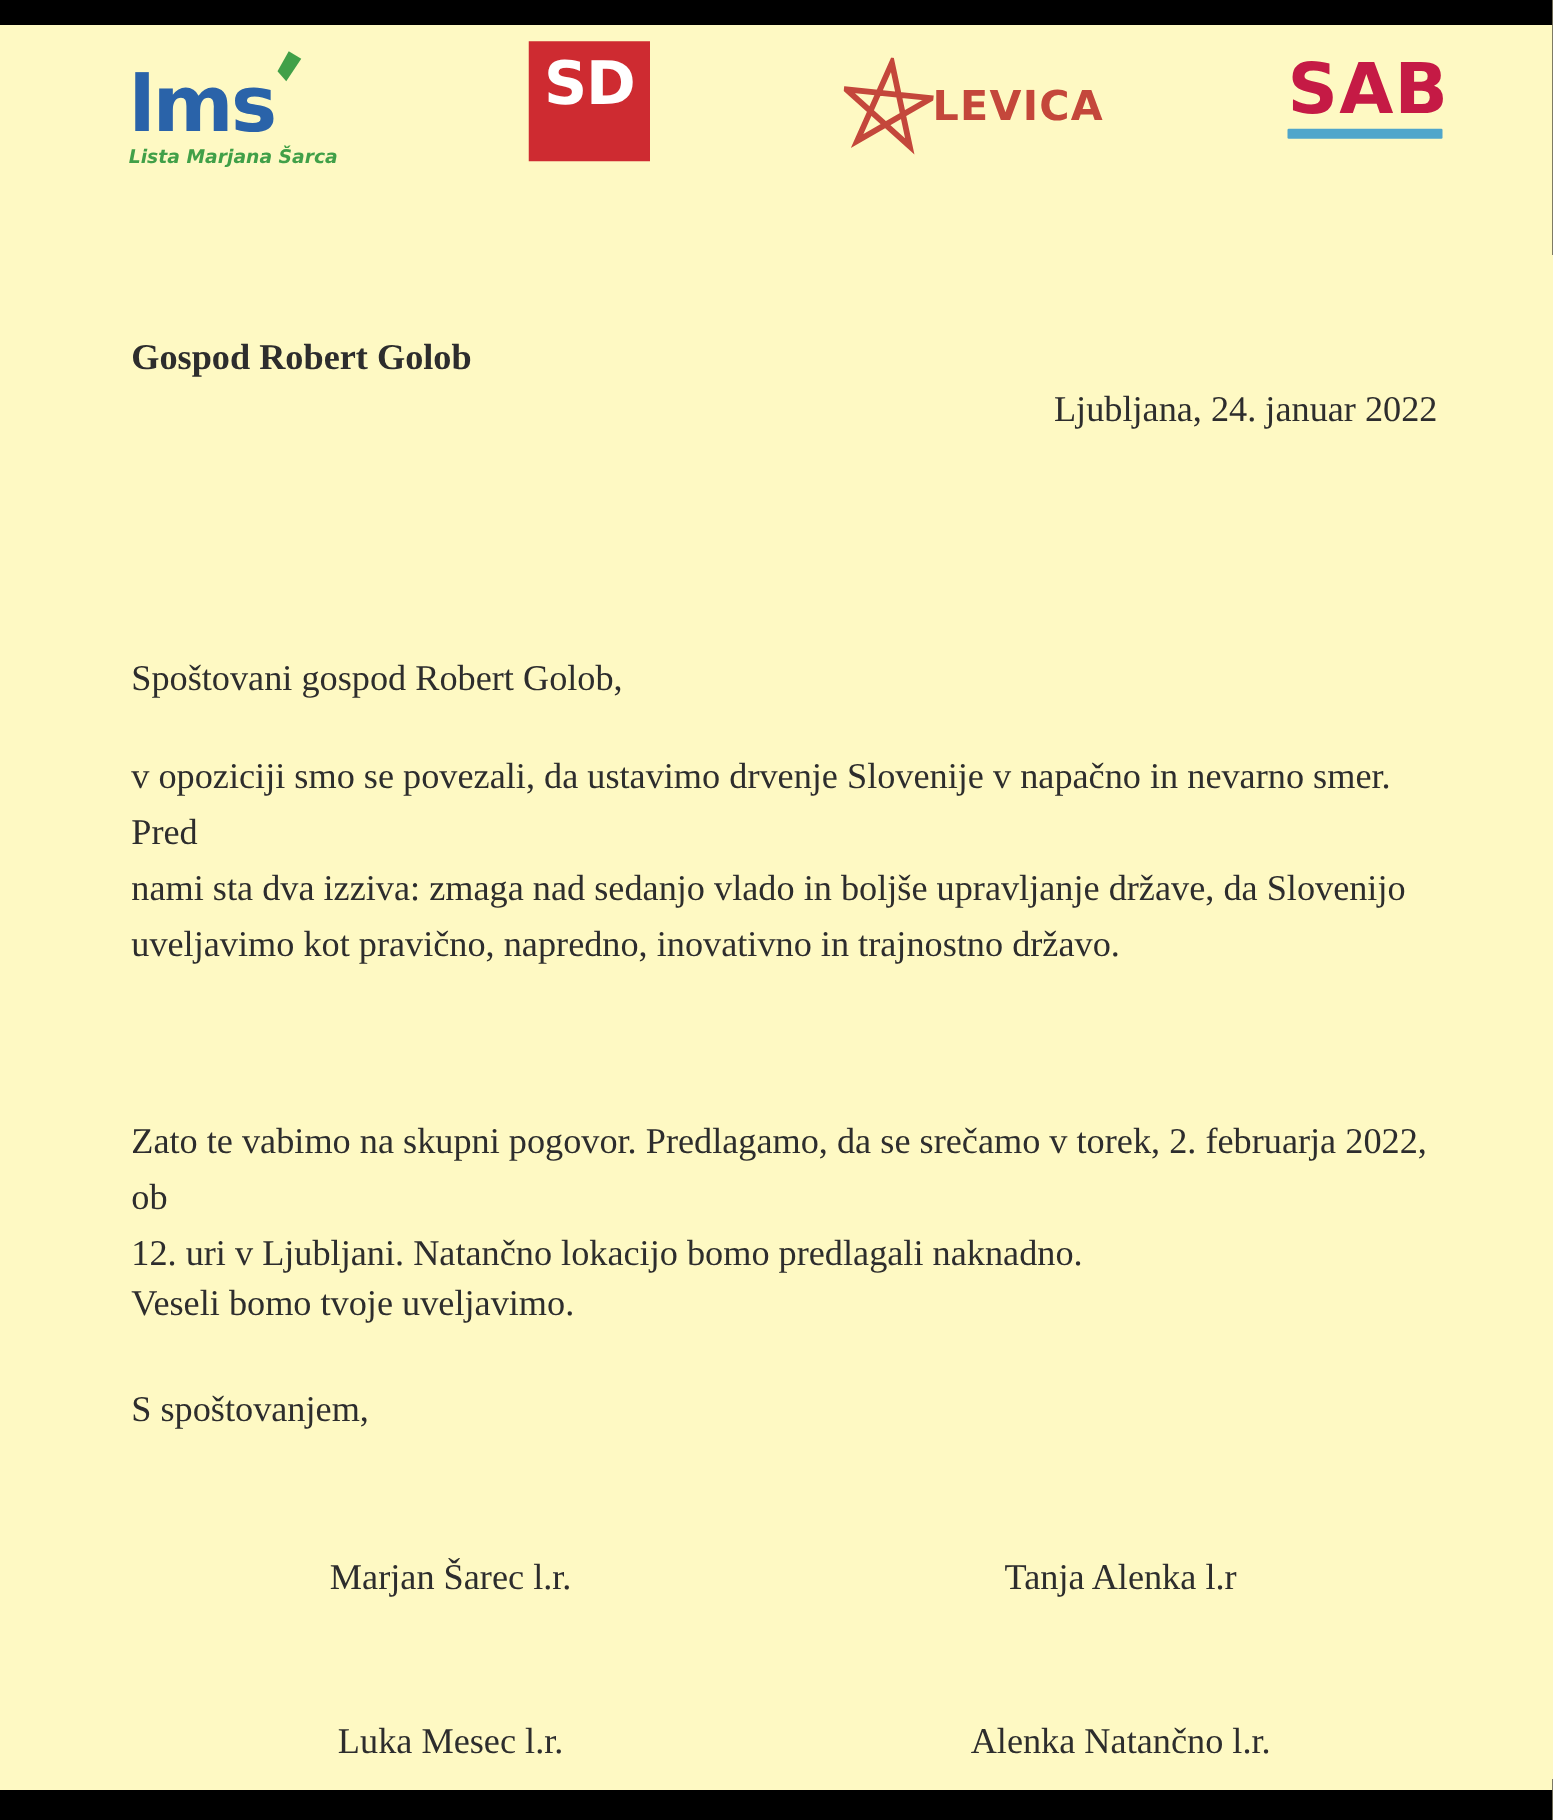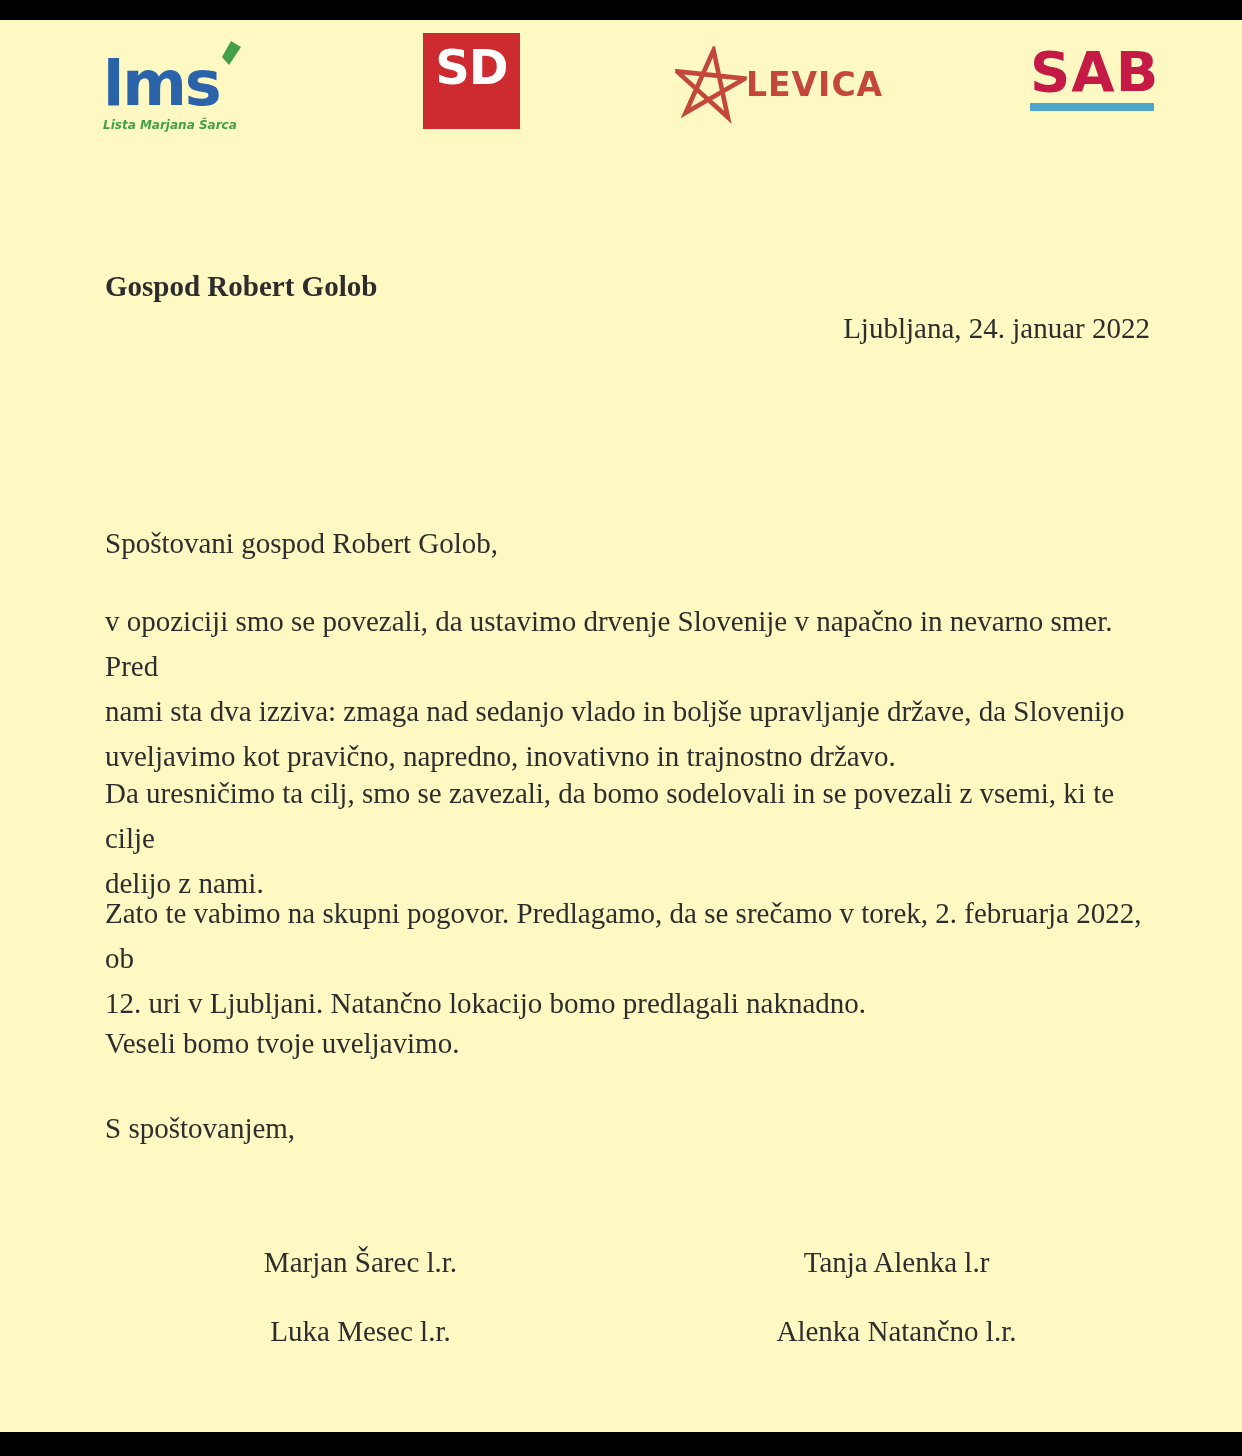--- a/index.html
+++ b/index.html
@@ -24,21 +24,21 @@
   .lms-wordmark {
     display:block; margin-top:16px;
     font-family:"DejaVu Sans", sans-serif;
     font-weight:bold; font-size:62px; line-height:56px;
     letter-spacing:-2px; color:#2a63a9;
   }
   .lms-tagline {
     display:block; margin-top:5px;
     font-family:"DejaVu Sans", sans-serif;
     font-style:italic; font-weight:bold;
-    font-size:12px; line-height:16px; color:#41a048;
+    font-size:15px; line-height:16px; color:#41a048;
     white-space:nowrap;
   }
 
   .sd {
     left:423px; top:33px; width:97px; height:96px;
     background:#ce2b31;
     display:flex; align-items:flex-start; justify-content:center;
   }
   .sd-monogram {
     font-family:"DejaVu Sans", sans-serif;
@@ -80,21 +80,21 @@
   .para-2 { top:891px; width:1060px; }
   .thanks  { top:1021px; }
   .closing { top:1106px;text-align:right; }
 
   .sig-row {
     position:absolute; left:105px; width:1047px;
     display:flex;
     gap:25px;
   }
   .sig-row.row-1 { top:1240px; }
-  .sig-row.row-2 { top:1309px; }
+  .sig-row.row-2 { top:1371px; }
   .sig-cell {
     flex:1; text-align:center;
     font-size:29px; line-height:45px;
   }
 </style>
 </head>
 <body>
 
 <div class="page">
 
@@ -127,22 +127,20 @@
   <div class="txt recipient">Gospod Robert Golob</div>
 
   <div class="txt dateline">Ljubljana, 24. januar 2022</div>
 
   <div class="txt salutation">Spoštovani gospod Robert Golob,</div>
 
   <div class="txt para-0">v opoziciji smo se povezali, da ustavimo drvenje Slovenije v napačno in nevarno smer. Pred
 nami sta dva izziva: zmaga nad sedanjo vlado in boljše upravljanje države, da Slovenijo
 uveljavimo kot pravično, napredno, inovativno in trajnostno državo.</div>
 
-  <div class="txt para-1">Da uresničimo ta cilj, smo se zavezali, da bomo sodelovali in se povezali z vsemi, ki te cilje
-delijo z nami.</div>
 
   <div class="txt para-2">Zato te vabimo na skupni pogovor. Predlagamo, da se srečamo v torek, 2. februarja 2022, ob
 12. uri v Ljubljani. Natančno lokacijo bomo predlagali naknadno.</div>
 
   <div class="txt thanks">Veseli bomo tvoje uveljavimo.</div>
 
   <div class="txt closing">S spoštovanjem,</div>
 
   <div class="sig-row row-1">
     <div class="sig-cell">Marjan Šarec l.r.</div>

